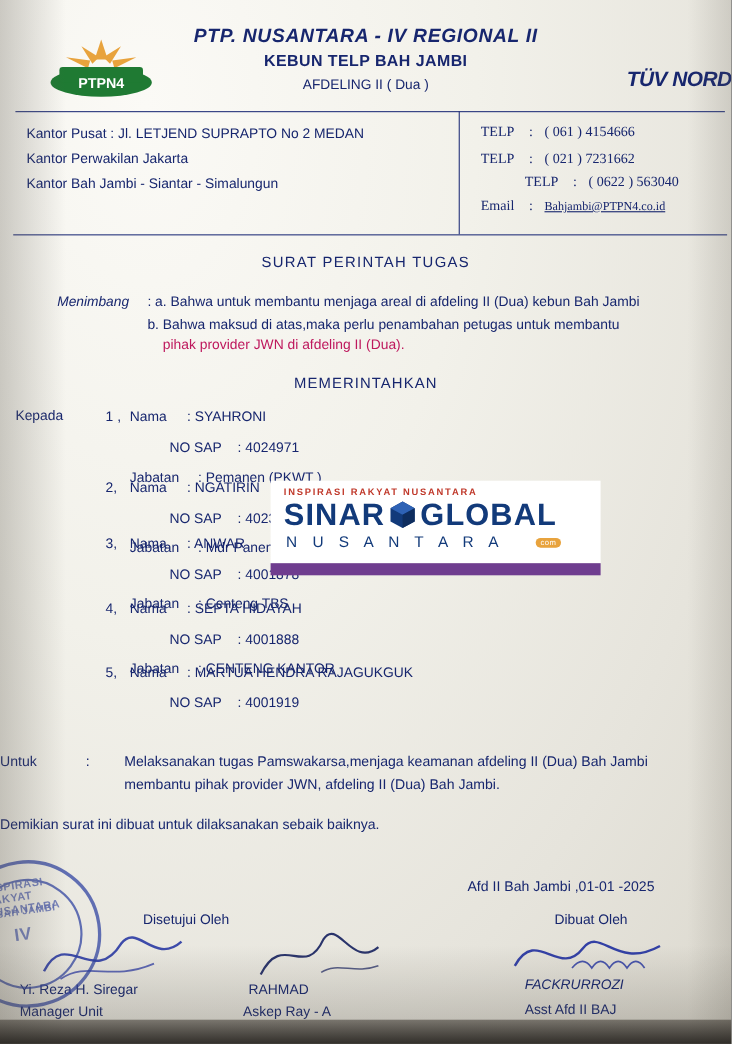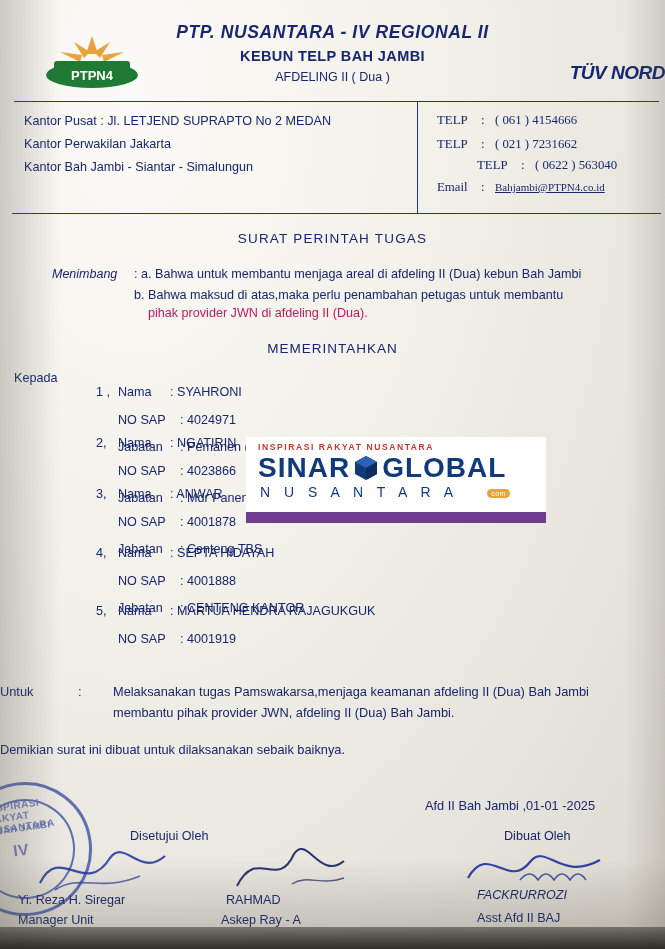--- a/index.html
+++ b/index.html
@@ -186,21 +186,21 @@
     top: 371px;
     font-size: 12.6px;
     color: #17266e;
   }
   
   .person { position: absolute; left: 96px; color: #17266e; }
   .p-line { font-size: 12.6px; white-space: nowrap; line-height: 1.0; }
   .p-num { display: inline-block; width: 22px; text-align: left; }
   .p-name-key { display: inline-block; width: 52px; }
   .p-indent { padding-left: 22px; }
-  .p-sapkey { display: inline-block; width: 62px; }
+  .p-sapkey { display: inline-block; width: 62px; margin-left: 36px; }
   .p-jabkey { display: inline-block; width: 62px; }
   
   .untuk-label {
     position: absolute;
     left: 0px;
     top: 684px;
     font-size: 12.8px;
     color: #17266e;
   }
   .untuk-colon {
@@ -406,21 +406,21 @@
 
   <div class="menimbang-label">Menimbang</div>
   <div class="menimbang-a">: a. Bahwa untuk membantu menjaga areal di afdeling II (Dua) kebun Bah Jambi</div>
   <div class="menimbang-b">b. Bahwa maksud di atas,maka perlu penambahan petugas untuk membantu</div>
   <div class="menimbang-b2">pihak provider JWN di afdeling II (Dua).</div>
 
   <div class="memerintahkan">MEMERINTAHKAN</div>
 
   <div class="kepada-label">Kepada</div>
 
-  <div class="person" style="top:386px">
+  <div class="person" style="top:373px">
     <div class="p-line">
       <span class="p-num">1 ,</span><span class="p-name-key">Nama</span><span>: SYAHRONI</span>
     </div>
     <div class="p-line p-indent" style="margin-top:15px">
       <span class="p-sapkey">NO SAP</span><span>:   4024971</span>
     </div>
     <div class="p-line p-indent" style="margin-top:15px">
       <span class="p-jabkey">Jabatan</span><span>: Pemanen (PKWT )</span>
     </div>
   </div>

